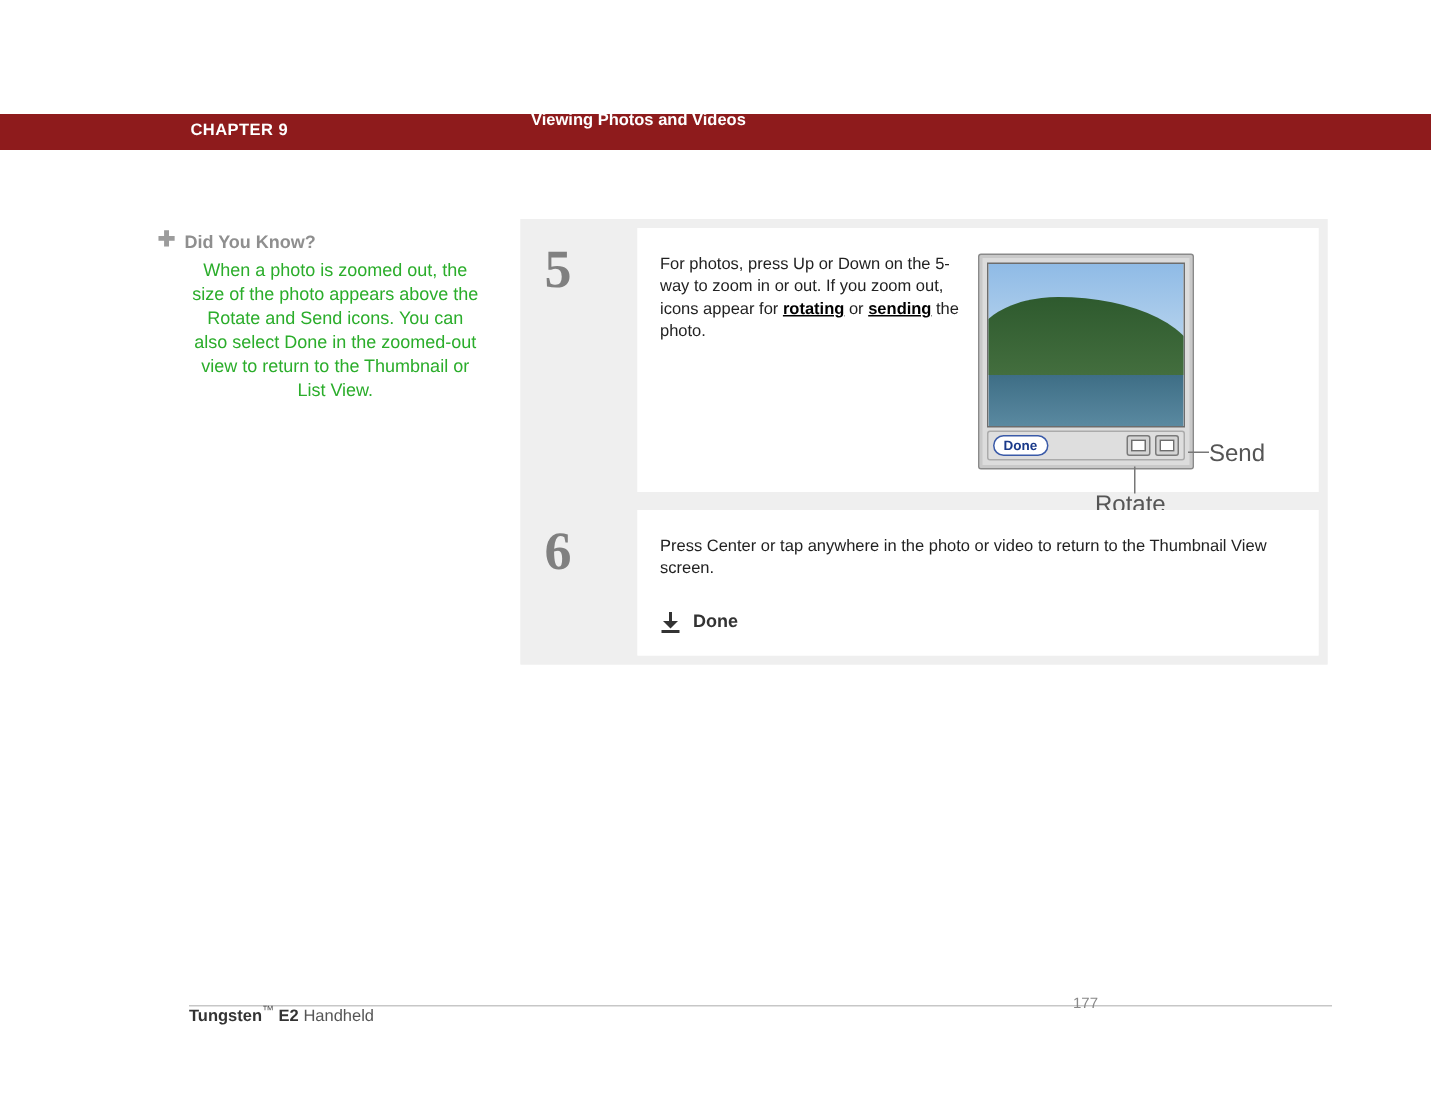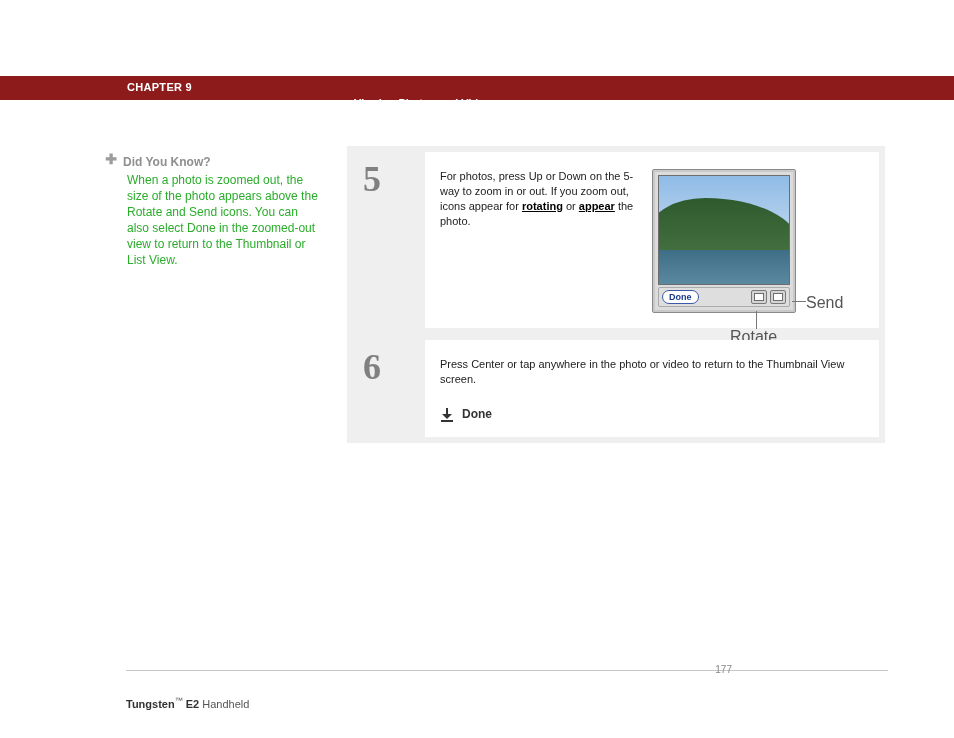--- a/index.html
+++ b/index.html
@@ -9,37 +9,38 @@
   
   .header-bar {
     position:absolute; left:0; top:76px; width:954px; height:24px;
     background:#8e1b1c;
   }
   .chapter-label {
     position:absolute; left:127px; top:81px; color:#fff;
     font-size:11px; font-weight:bold; letter-spacing:0.3px;
   }
   .chapter-title {
-    position:absolute; left:354px; top:97px; color:#fff;
+    position:absolute; left:354px; top:74px; color:#fff;
     font-size:11px; font-weight:bold;
   }
 
   
   .tip { position:absolute; left:105px; top:152px; width:215px; }
   .plus {
     display:inline-block; width:12px; text-align:center;
     color:#9c9c9c; font-weight:bold; font-size:14px; line-height:14px;
     vertical-align:top; margin-right:6px;
   }
   .tip-title {
     display:inline; color:#8f8f8f; font-weight:bold; font-size:12px;text-align:right;
   }
   .tip-body {
     margin-left:22px; color:#2bad2b; font-size:12px; line-height:16px;
     margin-top:2px;
+    text-align:center;
   }
 
   
   .steps-band {
     position:absolute; left:347px; top:146px; width:538px;
     background:#efefef;
   }
   .step {
     display:flex; background:#efefef; padding:0;
   }
@@ -139,21 +140,21 @@
     position:absolute; left:1px; bottom:0; width:12px; height:2px; background:#333;
   }
   .done-label { font-weight:bold; font-size:12px; color:#333;}
 
   
   .footer-rule{
     position:absolute; left:126px; top:670px; width:762px; height:1px;
     background:#c7c7c7;
   }
   .footer-left{
-    position:absolute; left:126px; top:696px; font-size:11px; color:#555;
+    position:absolute; left:126px; top:669px; font-size:11px; color:#555;
   }
   .footer-left .brand{ font-weight:bold; color:#333; }
   .footer-left .tm{ font-size:8px; vertical-align:super; }
   .footer-page{
     position:absolute; right:66px; top:664px; font-size:10px; color:#888;
   }
 </style>
 </head>
 <body>
 
@@ -170,21 +171,21 @@
 
   <div class="steps-band">
 
     <div class="step">
       <div class="step-num-col">
         <div class="step-num">5</div>
       </div>
       <div class="step-body">
         <div class="row">
           <div class="txt">
-            <span>For photos, press Up or Down on the 5-way to zoom in or out. If you zoom out, icons appear for </span><a href="#" class="link">rotating</a><span> or </span><a href="#" class="link">appear</a><span> the photo.</span>
+            <span>For photos, press Up or Down on the 5-way to zoom in or out. If you zoom out, icons appear for </span><a href="#" class="link">rotating</a><span> or </span><a href="#" class="link">sending</a><span> the photo.</span>
           </div>
 
           <div class="device-wrap">
             <div class="device">
               <div class="photo">
                 <div class="sky"></div>
                 <div class="mtn"></div>
                 <div class="water"></div>
               </div>
               <div class="size-badge">15K</div>

